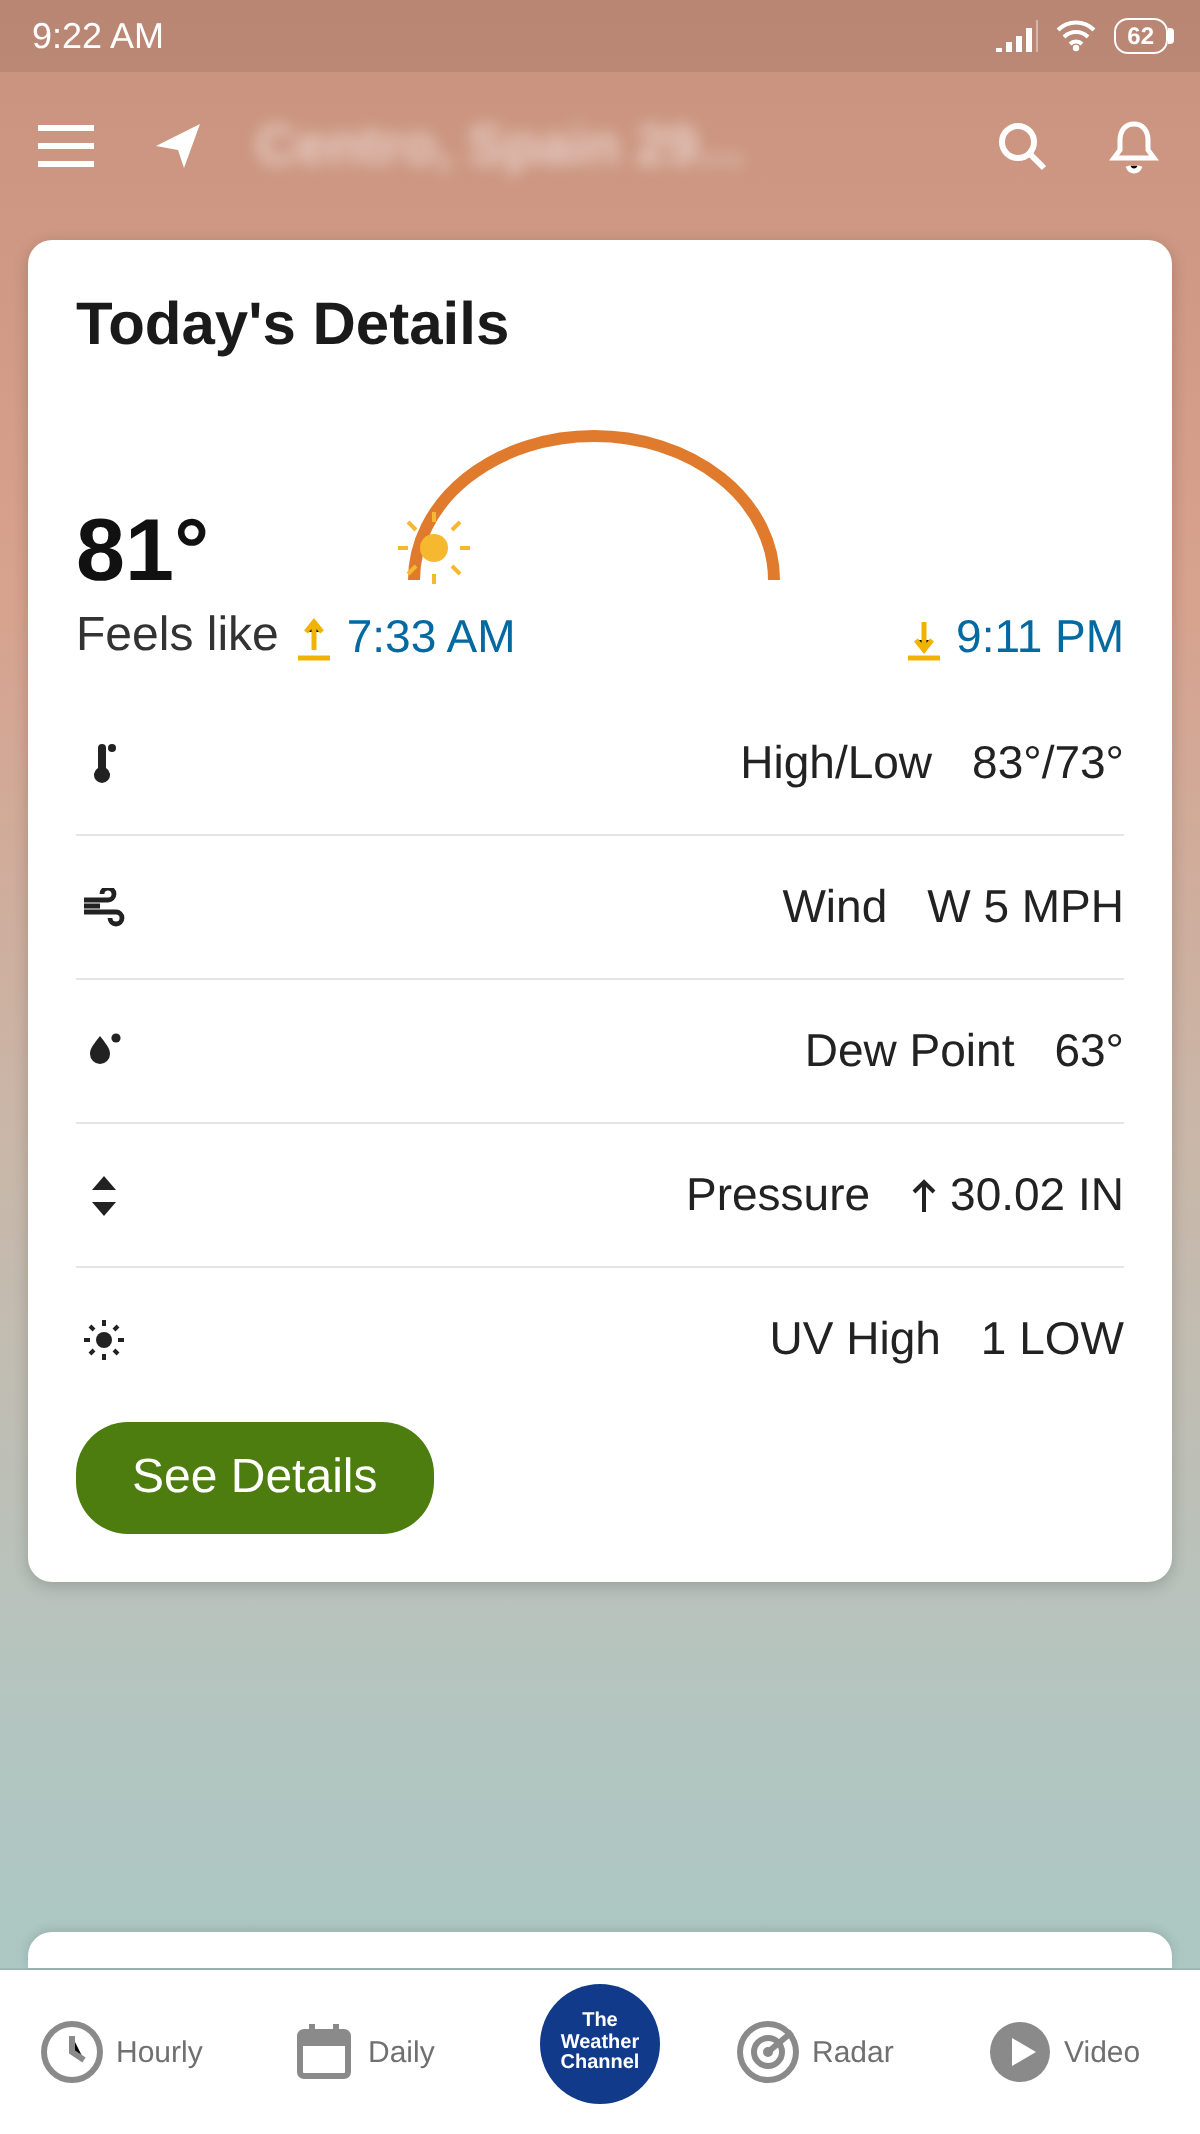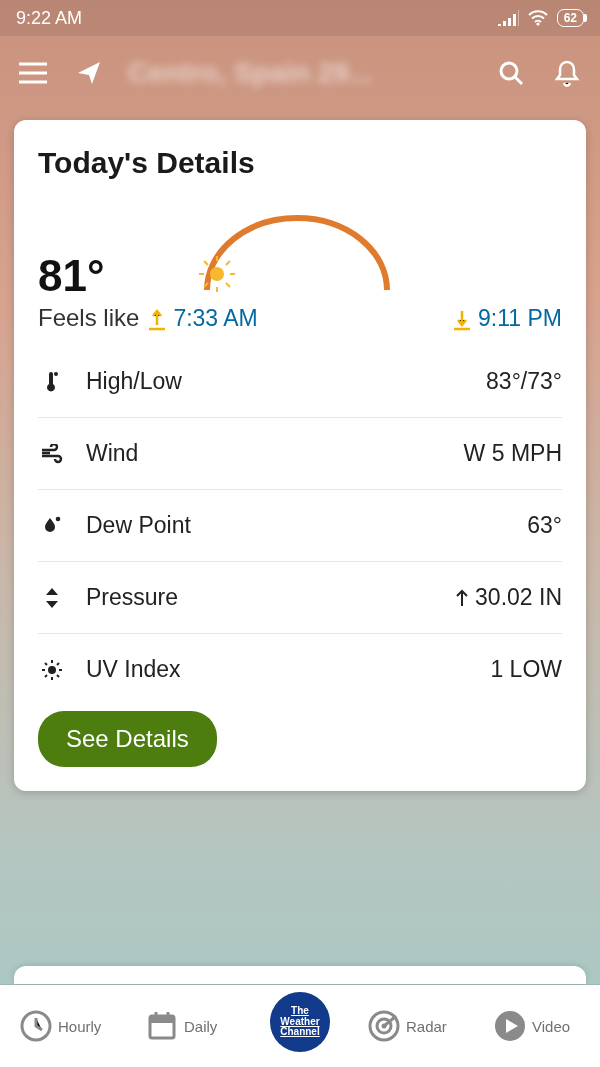--- a/index.html
+++ b/index.html
@@ -60,21 +60,21 @@
   .sun-arc { position:absolute; left:40px; right:0; top:-10px; height:90px; }
   .sun-times { position:absolute; left:0; right:0; bottom:0; display:flex; justify-content:space-between; align-items:flex-end; gap:10px; }
   .sun-t { display:flex; align-items:center; gap:6px; font-size:23px; color:#0369a1; }
   .sun-t svg { flex:none; }
 
   .rows { margin-top: 14px; }
   .row {
     display:flex; align-items:center; gap:20px;
     padding: 22px 0;
     border-bottom: 1px solid #e5e5e5;
-    font-size: 23px; color:#222;
+    font-size: 23px; color:#222;text-align:right;
   }
   .row:last-of-type { border-bottom: 0; }
   .row .lbl { flex:1; }
   .row .val { color:#222; display:flex; align-items:center; gap:6px; }
   .row .ico { width:28px; display:flex; justify-content:center; color:#222; }
 
   .see-btn {
     margin-top: 6px;
     background:#4d7c0f; color:#fff;
     border:none; border-radius: 26px;
@@ -96,21 +96,20 @@
     display:flex; justify-content:space-around; align-items:center;
     box-shadow: 0 -1px 0 rgba(0,0,0,.08);
   }
   .nav-item { display:flex; flex-direction:row; align-items:center; gap:4px; color:#707070; font-size:15px; width:90px;}
   .nav-item svg { display:block; }
   .nav-center {
     width:60px; height:60px; border-radius:50%; background:#123a8b;
     color:#fff; display:flex; align-items:center; justify-content:center;
     text-align:center; font-size:10px; font-weight:700; line-height:1.05;
     margin-top:-8px;
-    text-decoration:underline;
   }
 </style>
 </head>
 <body>
 
 <div class="status-bar">
   <span>9:22 AM</span>
   <div class="status-right">
     <svg width="22" height="16" viewBox="0 0 22 16">
         <path fill="#fff" d="M1 14h3v2H1zM6 11h3v5H6zM11 8h3v8h-3zM16 4h3v12h-3zM21 0h1v16h-1z" opacity=".4"></path>
@@ -244,21 +243,21 @@
 
     <div class="row">
       <span class="ico">
         <svg width="22" height="22" viewBox="0 0 22 22">
             <circle cx="11" cy="11" r="4" fill="#222"></circle>
             <g stroke="#222" stroke-width="2">
               <path d="M11 1v3M11 18v3M1 11h3M18 11h3M4 4l2 2M16 16l2 2M4 18l2-2M16 6l2-2"></path>
             </g>
           </svg>
       </span>
-      <span class="lbl">UV Index</span>
+      <span class="lbl">UV High</span>
       <span class="val">1 LOW</span>
     </div>
 
   </div>
 
   <button class="see-btn">See Details</button>
 </div>
 
 <div class="peek"></div>
 

